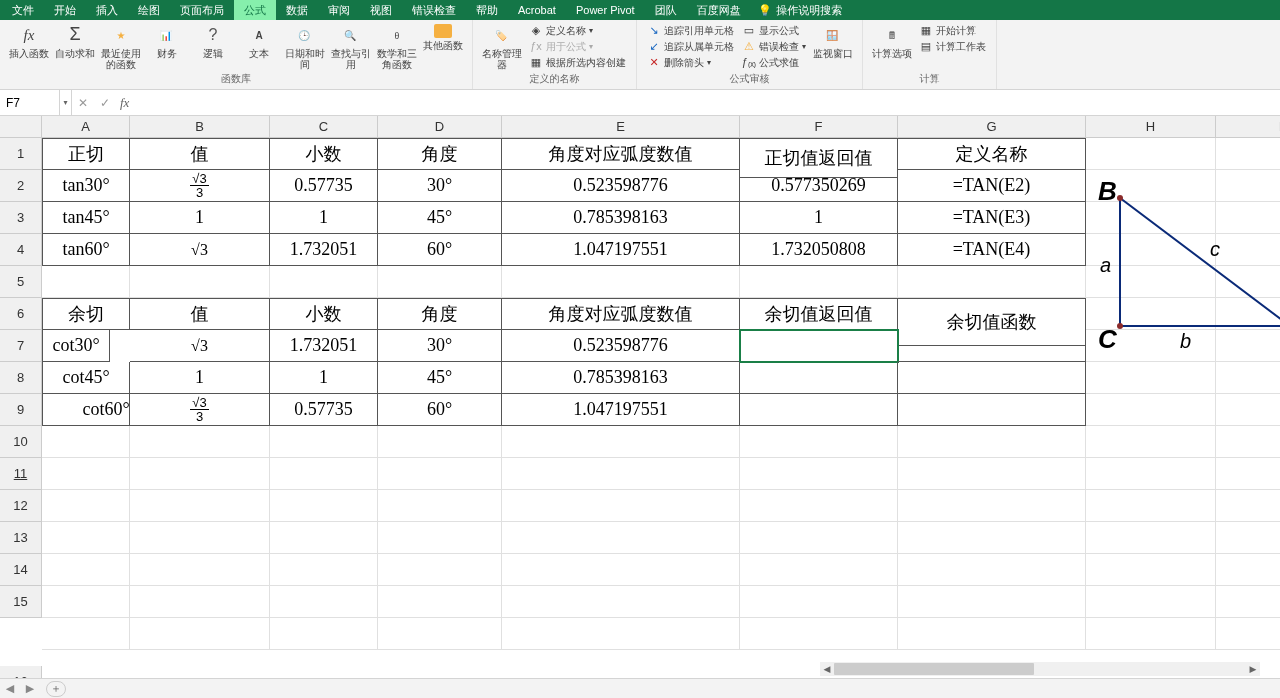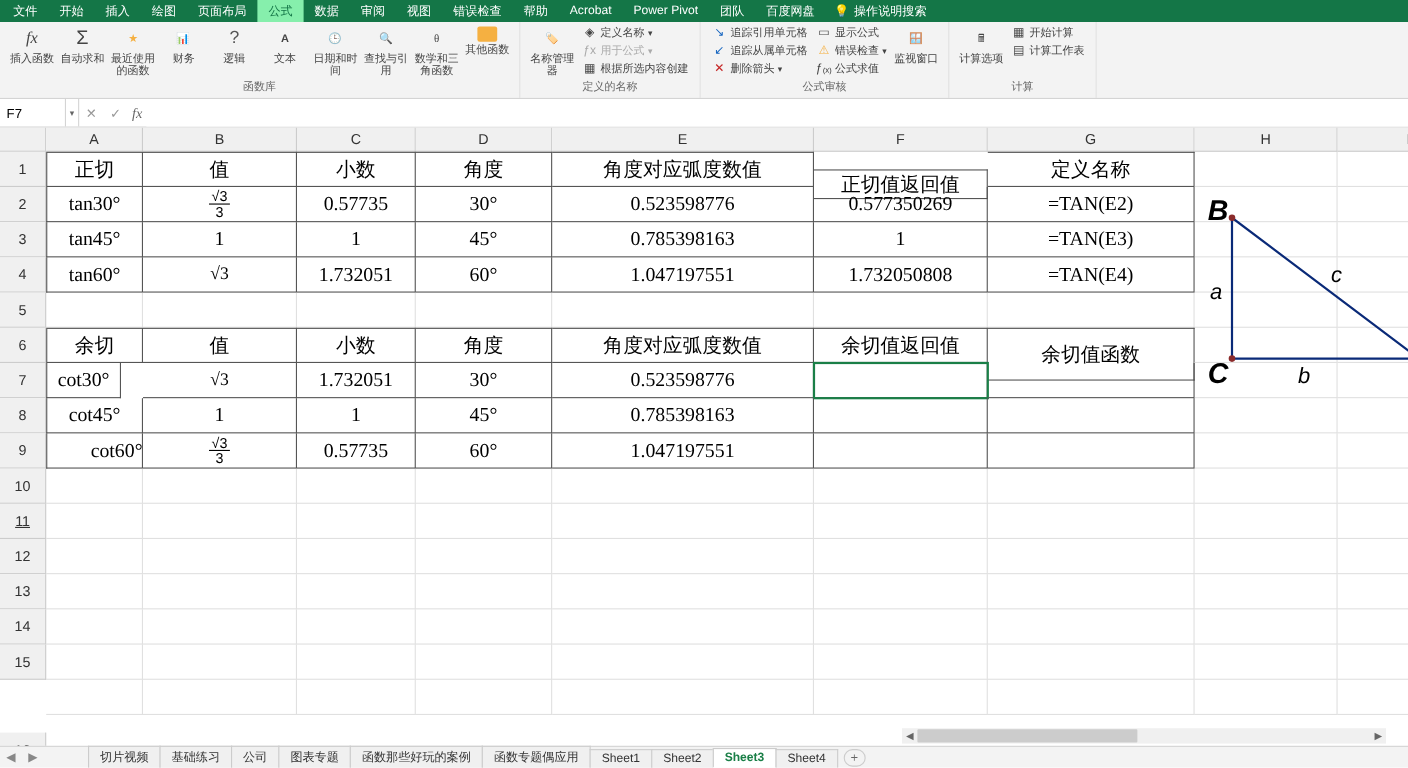--- a/index.html
+++ b/index.html
@@ -253,21 +253,21 @@
       <div class="row-h" style="height: 32px;">14</div>
       <div class="row-h" style="height: 32px;">15</div>
       <div class="row-h" style="height: 32px; margin-top: 48px;">16</div>
     </div>
   <div class="cells" id="cells">
       <div class="cell bd-r bd-b bd-l bd-t" style="left: 0px; top: 0px; width: 88px; height: 32px;">正切</div>
       <div class="cell bd-r bd-b bd-t" style="left: 88px; top: 0px; width: 140px; height: 32px;">值</div>
       <div class="cell bd-r bd-b bd-t" style="left: 228px; top: 0px; width: 108px; height: 32px;">小数</div>
       <div class="cell bd-r bd-b bd-t" style="left: 336px; top: 0px; width: 124px; height: 32px;">角度</div>
       <div class="cell bd-r bd-b bd-t" style="left: 460px; top: 0px; width: 238px; height: 32px;">角度对应弧度数值</div>
-      <div class="cell bd-r bd-b bd-t" style="left: 698px; top: 16px; width: 158px; height: 27px;">正切值返回值</div>
+      <div class="cell bd-r bd-b bd-t" style="left: 698px; top: 0px; width: 158px; height: 40px;">正切值返回值</div>
       <div class="cell bd-r bd-b bd-t" style="left: 856px; top: 0px; width: 188px; height: 32px;">定义名称</div>
       <div class="cell" style="left: 1044px; top: 0px; width: 130px; height: 32px;"></div>
       <div class="cell" style="left: 1174px; top: 0px; width: 130px; height: 32px;"></div>
       <div class="cell bd-r bd-b bd-l" style="left: 0px; top: 32px; width: 88px; height: 32px;">tan30°</div>
       <div class="cell bd-r bd-b" style="left: 88px; top: 32px; width: 140px; height: 32px;">
         <div class="frac">
           <span class="num">√3</span>
           <span class="den">3</span>
         </div>
       </div>
@@ -431,26 +431,14 @@
   <div class="arr" style="left:0;">◀</div>
   <div class="thumb"></div>
   <div class="arr" style="right:0;">▶</div>
 </div>
 
 <div class="status">
   <div style="width:40px; display:flex; justify-content:space-around; color:#888;">
     <span>◀</span>
     <span>▶</span>
   </div>
-  <div class="sheet-tabs" id="sheetTabs">
-      <div class="sheet-tab">切片视频</div>
-      <div class="sheet-tab">基础练习</div>
-      <div class="sheet-tab">公司</div>
-      <div class="sheet-tab">图表专题</div>
-      <div class="sheet-tab">函数那些好玩的案例</div>
-      <div class="sheet-tab">函数专题偶应用</div>
-      <div class="sheet-tab">Sheet1</div>
-      <div class="sheet-tab">Sheet2</div>
-      <div class="sheet-tab active">Sheet3</div>
-      <div class="sheet-tab">Sheet4</div>
-    </div>
   <div class="addsheet">＋</div>
 </div>
 
 </body></html>

